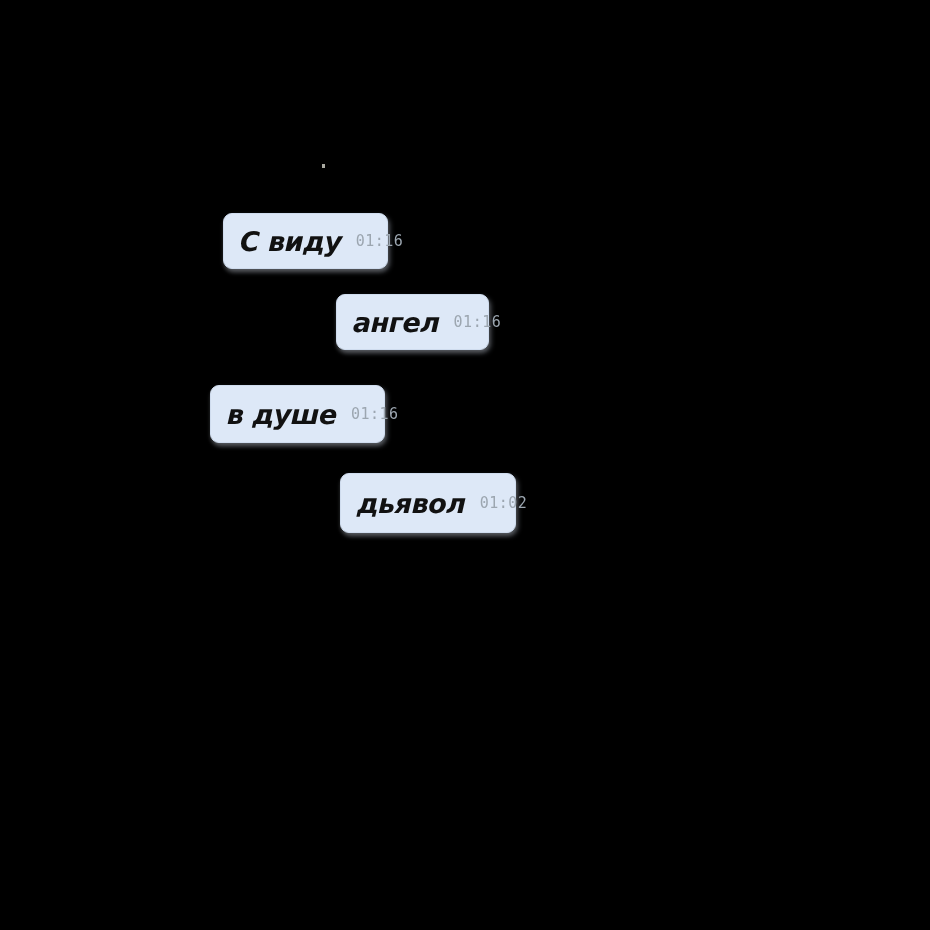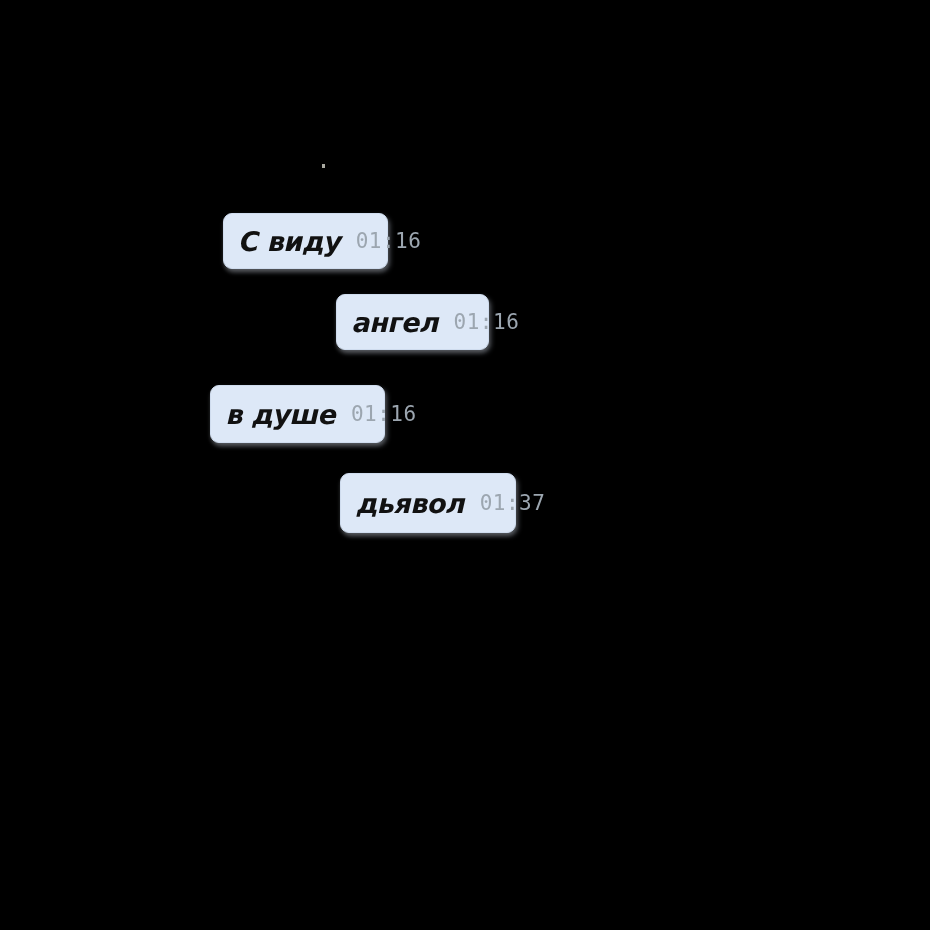--- a/index.html
+++ b/index.html
@@ -45,21 +45,21 @@
     font-weight: 700;
     font-style: italic;
     font-size: 27px;
     letter-spacing: -0.5px;
     line-height: 1;
     transform: skewX(-2deg);
   }
   .bubble .ts {
     color: #9ca6b0;
     font-family: "DejaVu Sans Mono", monospace;
-    font-size: 21px;
+    font-size: 15px;
     font-weight: 400;
     letter-spacing: 0.5px;
     margin-left: 14px;
     line-height: 1;
   }
 
   
   .b0 { left: 223px; top: 213px; width: 165px; height: 56px; }
   .b1 { left: 336px; top: 294px; width: 153px; height: 56px; }
   .b2 { left: 210px; top: 385px; width: 175px; height: 58px; }
@@ -82,16 +82,16 @@
     <span class="ts">01:16</span>
   </div>
 
   <div class="bubble b2">
     <span class="msg">в душе</span>
     <span class="ts">01:16</span>
   </div>
 
   <div class="bubble b3">
     <span class="msg">дьявол</span>
-    <span class="ts">01:37</span>
+    <span class="ts">01:02</span>
   </div>
 
 </div>
 
 </body></html>

